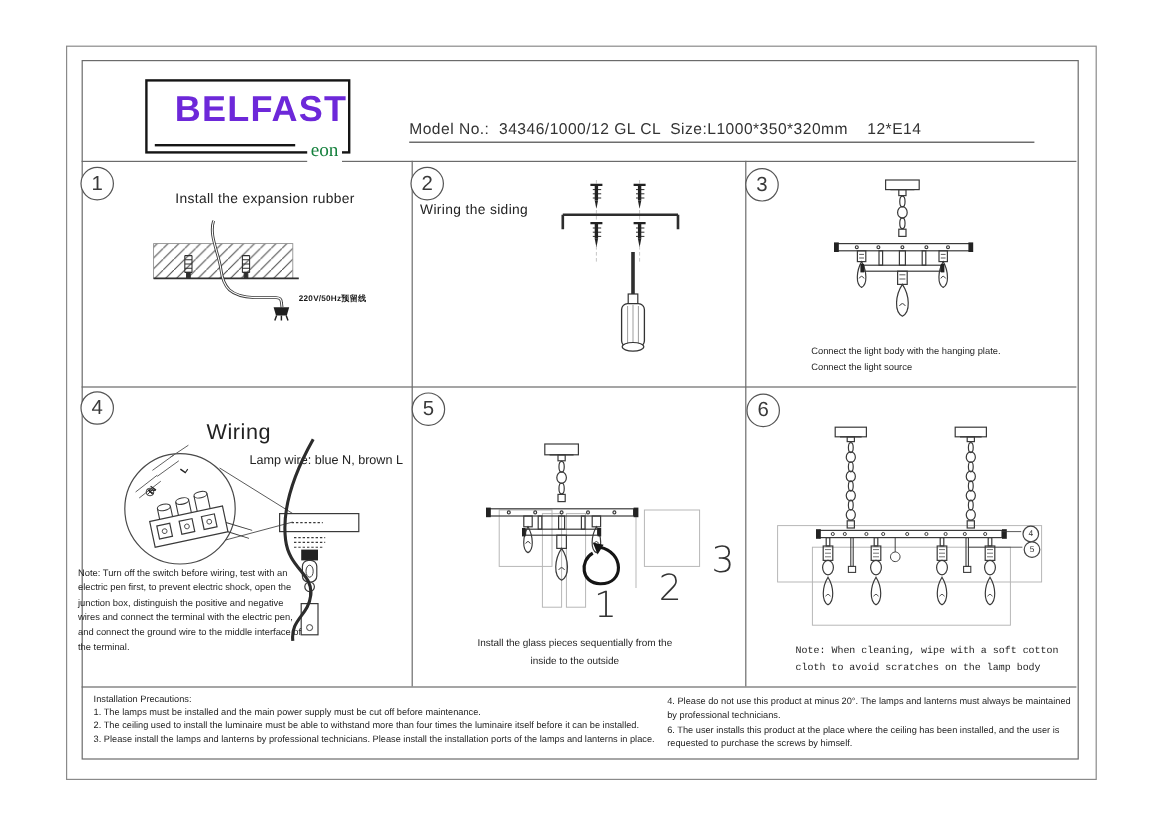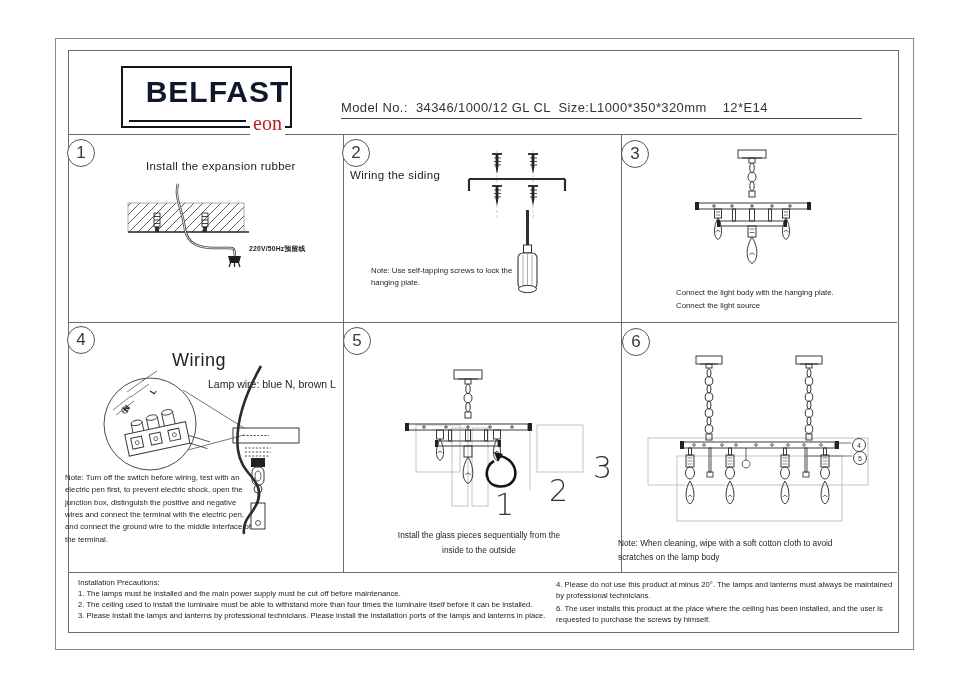--- a/index.html
+++ b/index.html
@@ -5,24 +5,24 @@
   html,body{margin:0;padding:0;background:#fff;}
   .page{position:relative;width:970px;height:685px;background:#fff;overflow:hidden;
         font-family:"Liberation Sans",sans-serif;color:#2b2b2b;}
   .abs{position:absolute;}
   .outer-border{left:55px;top:38px;width:857px;height:610px;border:1px solid #8a8a8a;}
   .table-border{left:68px;top:50px;width:829px;height:581px;border:1.3px solid #6b6b6b;}
   .grid-line{background:#6b6b6b;}
   
   .logo-box{left:121px;top:66px;width:167px;height:58px;border:2px solid #151515;background:#fff;}
   .logo-name{position:absolute;left:0;right:0;top:7px;text-align:center;font-size:30px;font-weight:bold;
-             letter-spacing:1px;color:#0f172a;margin-left:22px;}
+             letter-spacing:1px;color:#6d28d9;margin-left:22px;}
   .logo-rule{position:absolute;left:6px;right:44px;bottom:4px;height:2px;background:#151515;}
   .logo-eon{position:absolute;right:5px;bottom:-9px;background:#fff;padding:0 3px;
-            font-family:"Liberation Serif",serif;font-size:20px;color:#b91c1c;}
+            font-family:"Liberation Serif",serif;font-size:16px;color:#15803d;}
   .doc-title{left:320px;top:58px;width:490px;text-align:center;font-size:30px;letter-spacing:3px;
              font-weight:300;color:#4a4a4a;}
   .model-line{left:341px;top:100px;width:521px;font-size:13px;letter-spacing:.4px;color:#333;
               border-bottom:1px solid #4a4a4a;padding-bottom:3px;white-space:pre;}
   
   .step-badge{width:26px;height:26px;border:1.2px solid #555;border-radius:50%;background:#fff;
               display:flex;align-items:center;justify-content:center;font-size:17px;font-weight:300;
               color:#3a3a3a;}
   .cap-lg{font-size:11.5px;letter-spacing:.3px;color:#222;}
   .cap-md{font-size:18px;letter-spacing:.5px;color:#222;}
@@ -112,21 +112,20 @@
         <path d="M76.6,53 h2.8 l-1.4,7 z" stroke="none"></path>
         <path d="M75,44 h7 M75,47.5 h7 M75,51 h7" stroke-width="0.8"></path>
       </g>
       <rect x="71" y="64" width="3" height="38" fill="#2f2f2f"></rect>
       <rect x="68.5" y="99" width="8" height="8" fill="#fff" stroke="#333" stroke-width="1"></rect>
       <rect x="63" y="107" width="19" height="36" rx="5" fill="#fff" stroke="#333" stroke-width="1.1"></rect>
       <path d="M68,109 V141 M72.5,108 V143 M77,109 V141" stroke="#8a8a8a" stroke-width="0.7"></path>
       <ellipse cx="72.5" cy="143" rx="9" ry="3.6" fill="#fff" stroke="#333" stroke-width="1"></ellipse>
     </svg>
   </div>
-  <div class="abs note-sm" style="left:371px;top:265px;width:150px;">Note: Use self-tapping screws to lock the hanging plate.</div>
 
   <div class="abs" style="left:694px;top:147px;">
     <svg width="118" height="122" viewBox="0 0 118 122" fill="none" stroke="#3a3a3a" stroke-width="1">
       <rect x="44" y="3" width="28" height="8"></rect>
       <line x1="48" y1="11" x2="68" y2="11"></line>
       <rect x="55" y="11" width="6" height="5"></rect>
       <ellipse cx="58" cy="21" rx="2.2" ry="4.5"></ellipse>
       <ellipse cx="58" cy="30" rx="4" ry="4.8"></ellipse>
       <ellipse cx="58" cy="39" rx="2.2" ry="4.5"></ellipse>
       <rect x="55" y="44" width="6" height="6"></rect>
@@ -333,21 +332,21 @@
         <rect x="159" y="98" width="2" height="24"></rect>
         <rect x="157" y="122" width="6" height="5"></rect>
         <path d="M100,98 v12 m0,0 a4,4 0 1 0 0.1,0" stroke-width="0.8"></path>
       </g>
       <line x1="189" y1="93" x2="205" y2="93" stroke-width="0.7"></line>
       <line x1="161" y1="106" x2="206" y2="106" stroke-width="0.7"></line>
     </svg>
   </div>
   <div class="abs callout-badge" style="left:852px;top:438px;">4</div>
   <div class="abs callout-badge" style="left:853px;top:451px;">5</div>
-  <div class="abs note-sm" style="left:618px;top:536px;width:240px;line-height:1.7;font-size:8.3px;">Note: When cleaning, wipe with a soft cotton cloth to avoid scratches on the lamp body</div>
+  <div class="abs note-sm" style="left:663px;top:536px;width:240px;line-height:1.7;font-size:8.3px;font-family:Liberation Mono, monospace;">Note: When cleaning, wipe with a soft cotton cloth to avoid scratches on the lamp body</div>
 
   <div class="abs prec" style="left:78px;top:578px;">Installation Precautions:</div>
   <div class="abs prec nowrap" style="left:78px;top:589px;">1. The lamps must be installed and the main power supply must be cut off before maintenance.</div>
   <div class="abs prec nowrap" style="left:78px;top:600px;">2. The ceiling used to install the luminaire must be able to withstand more than four times the luminaire itself before it can be installed.</div>
   <div class="abs prec nowrap" style="left:78px;top:611px;">3. Please install the lamps and lanterns by professional technicians. Please install the installation ports of the lamps and lanterns in place.</div>
   <div class="abs prec" style="left:556px;top:579px;width:345px;line-height:1.45;">4. Please do not use this product at minus 20°. The lamps and lanterns must always be maintained by professional technicians.</div>
   <div class="abs prec" style="left:556px;top:603px;width:345px;line-height:1.45;">6. The user installs this product at the place where the ceiling has been installed, and the user is requested to purchase the screws by himself.</div>
 
 </div>
 

